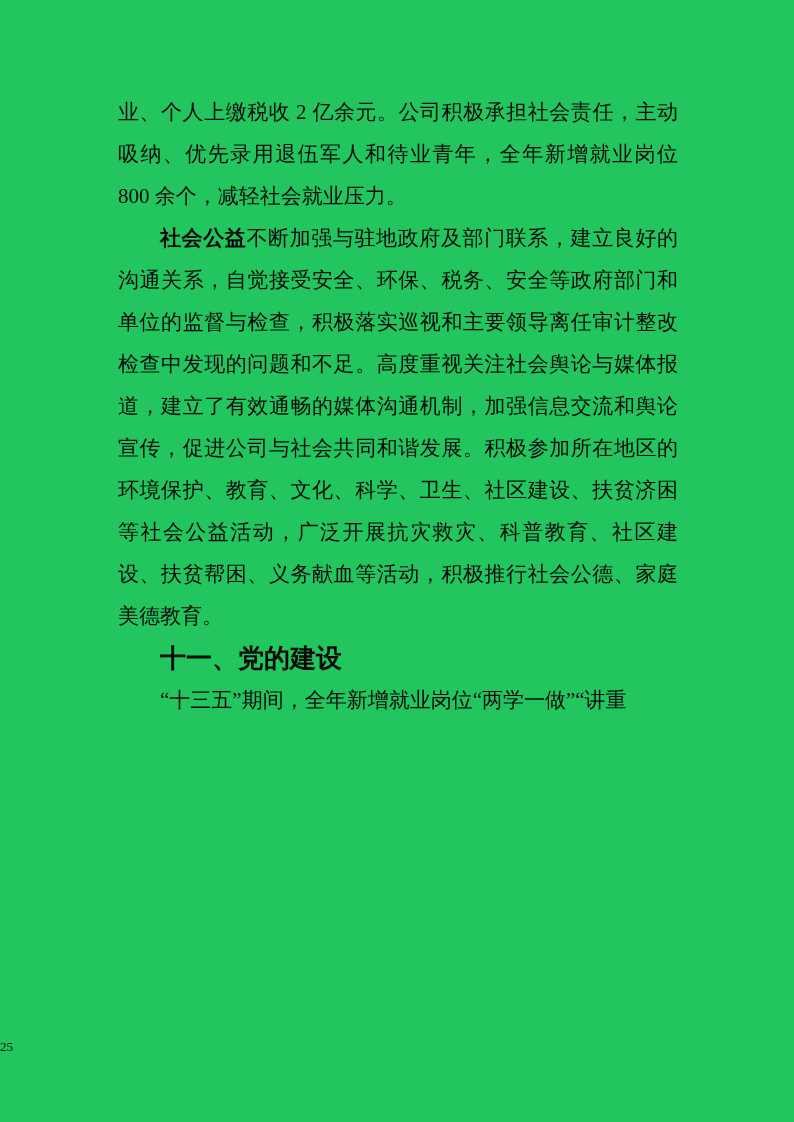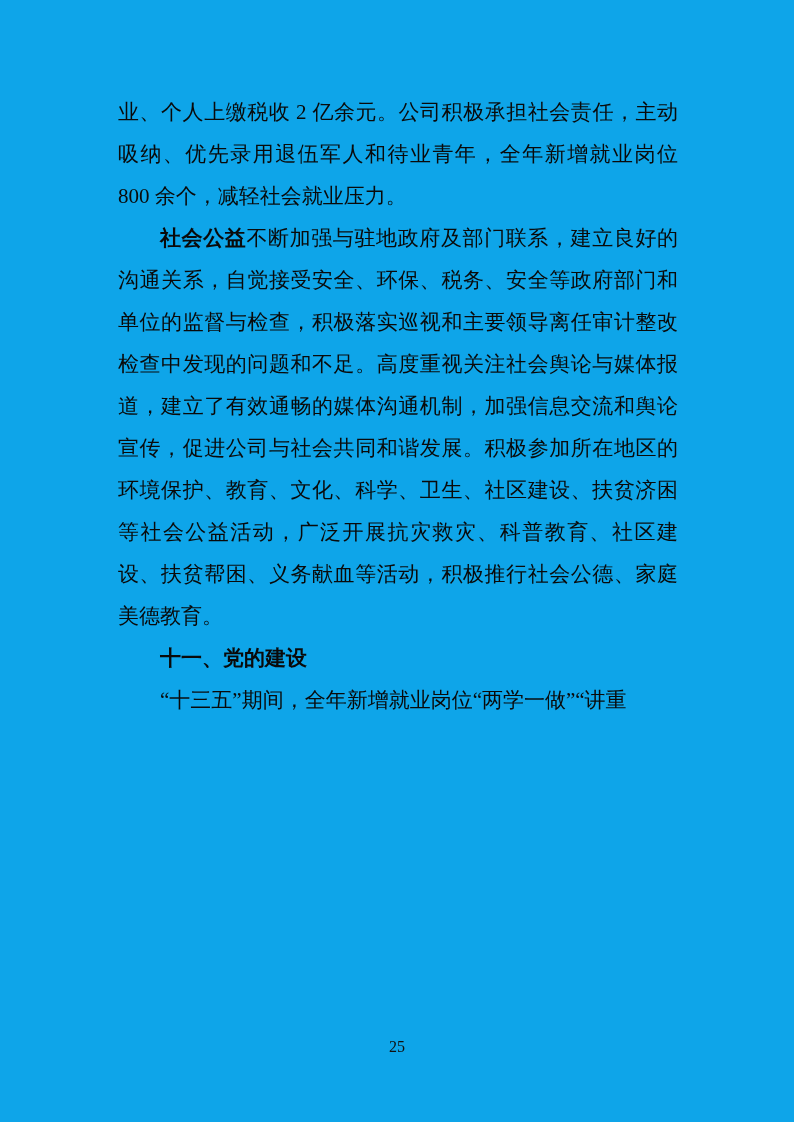--- a/index.html
+++ b/index.html
@@ -4,21 +4,21 @@
 <style>
   html, body {
     margin: 0;
     padding: 0;
     background: #ffffff;
   }
   .page {
     position: relative;
     width: 794px;
     height: 1122px;
-    background: #0ea5e9;
+    background: #22c55e;
     overflow: hidden;
     font-family: "Liberation Serif", "DejaVu Serif", serif;
     color: #0a0a0a;
   }
   .text-block {
     position: absolute;
     left: 118px;
     top: 91px;
     width: 560px;
     font-size: 21px;
@@ -35,31 +35,31 @@
   }
   .lead {
     font-weight: bold;
   }
   .section-heading {
     margin: 0;
     padding: 0;
     text-indent: 42px;
     font-family: "Liberation Sans", "DejaVu Sans", sans-serif;
     font-weight: bold;
-    font-size: 21px;
+    font-size: 26px;
     line-height: 42px;
     text-align: left;
   }
   .footer {
     position: absolute;
     left: 0;
     top: 1038px;
     width: 100%;
-    text-align: center;
-    font-size: 16px;
+    text-align: left;
+    font-size: 13px;
     line-height: 18px;
     font-family: "Liberation Serif", "DejaVu Serif", serif;
     color: #111111;
   }
 </style>
 </head>
 <body>
 
 <div class="page">
 

